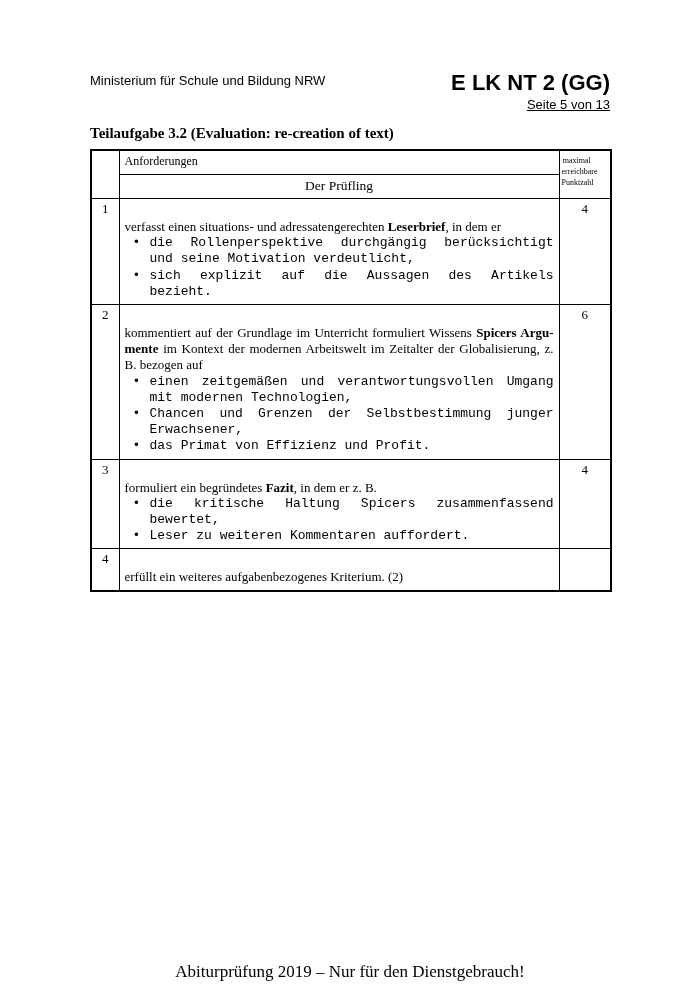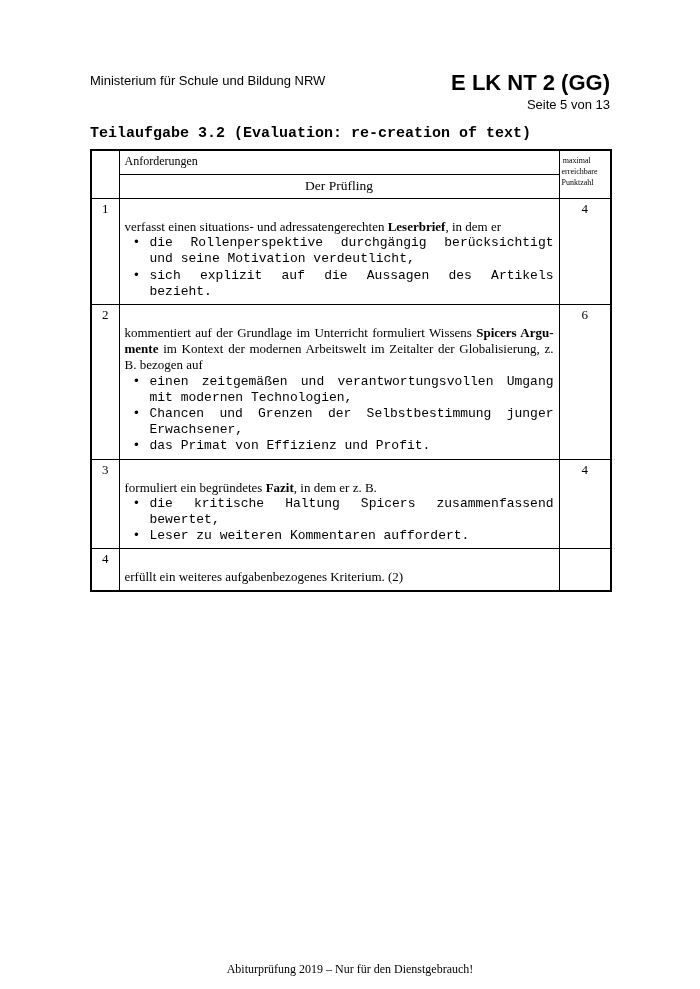--- a/index.html
+++ b/index.html
@@ -18,25 +18,25 @@
     position: absolute;
     top: 34px; left: 90px; right: 90px;
     display: flex;
     justify-content: space-between;
     align-items: flex-start;
     font-family: "Liberation Sans", sans-serif;
   }
   .header-left { font-size: 13px; padding-top: 3px; white-space: nowrap; }
   .header-right { text-align: right; }
   .doc-code { font-size: 22px; font-weight: 700; line-height: 1.15; }
-  .page-number { font-size: 13px; margin-top: 2px; }
+  .page-number { font-size: 13px; margin-top: 2px; text-decoration: underline; }
   .page-title {
     position: absolute;
     top: 89px; left: 90px;
-    font-family: Liberation Mono, monospace;
+    font-family: Liberation Serif, serif;
     font-size: 15px;
     font-weight: 700;
     white-space: nowrap;
   }
   table.criteria {
     position: absolute;
     top: 113px; left: 90px;
     width: 520px;
     border-collapse: collapse;
     table-layout: fixed;
@@ -97,21 +97,21 @@
     position: absolute;
     left: 8px;
     top: 0;
   }
   .doc-footer {
     position: absolute;
     top: 926px; left: 0;
     width: 100%;
     text-align: center;
     font-family: "Liberation Serif", serif;
-    font-size: 12px;
+    font-size: 17px;
   }
 </style>
 </head>
 <body>
 
 <div class="page">
 
   <div class="doc-header">
     <span class="header-left">Ministerium für Schule und Bildung NRW</span>
     <div class="header-right">

